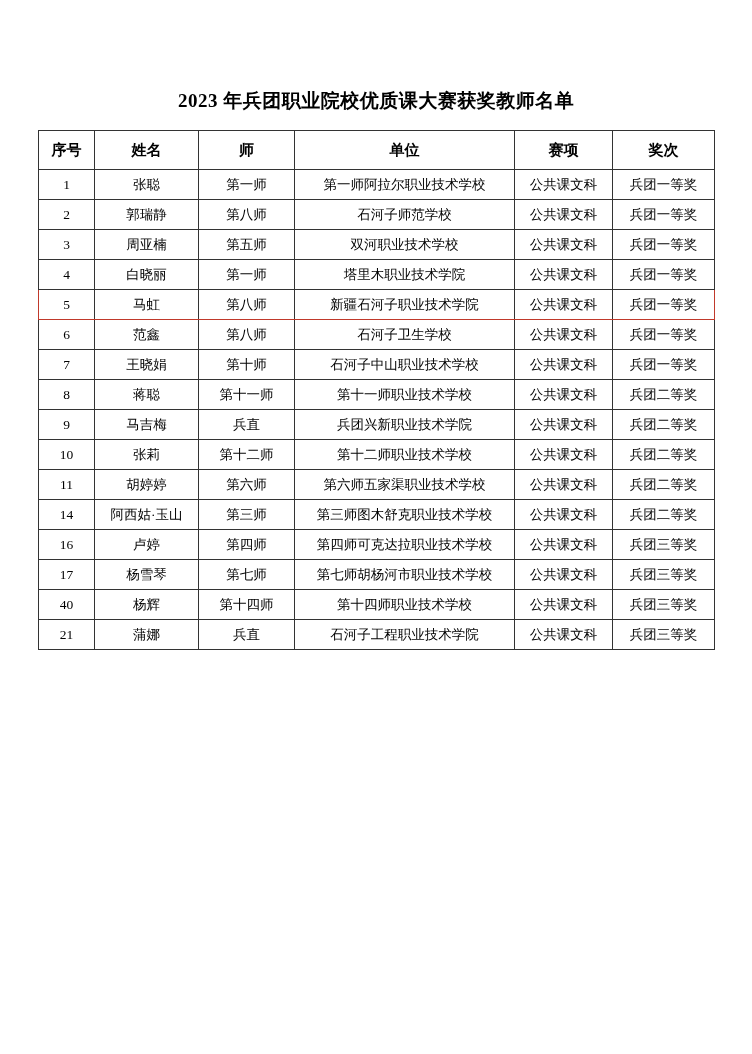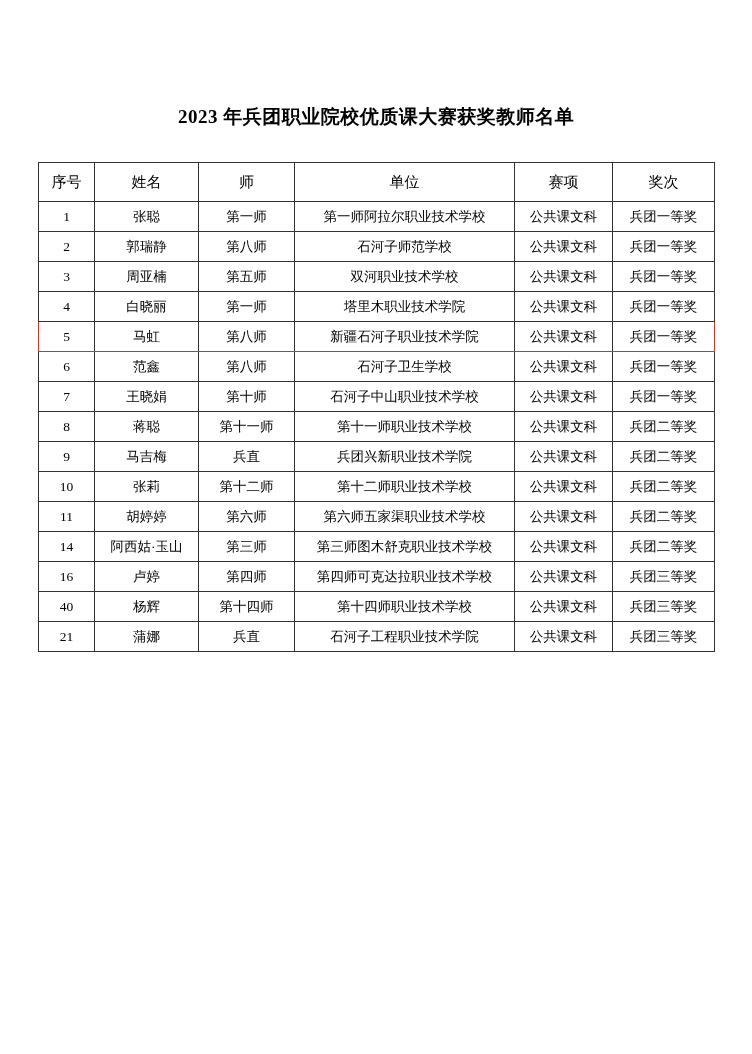--- a/index.html
+++ b/index.html
@@ -20,21 +20,21 @@
     height: 1054px;
     box-sizing: border-box;
     padding: 0;
     position: relative;
   }
   .doc-title {
     text-align: center;
     font-size: 19px;
     font-weight: bold;
     letter-spacing: 0.5px;
-    margin: 16px;
+    margin: 0;
     padding-top: 88px;
     padding-bottom: 16px;
     font-family: "Liberation Serif", "DejaVu Serif", serif;
   }
   .table-wrap {
     margin: 0 38px;
   }
   table.award-table {
     width: 676px;
     border-collapse: collapse;
@@ -45,21 +45,21 @@
   table.award-table td {
     border: 1px solid #333333;
     text-align: center;
     vertical-align: middle;
     height: 29px;
     padding: 0 2px;
     white-space: nowrap;
     overflow: hidden;
   }
   table.award-table thead th {
-    font-weight: normal;
+    font-weight: bold;
     height: 38px;
     font-size: 15px;
   }
   
   col.c-idx    { width: 56px; }
   col.c-name   { width: 104px; }
   col.c-div    { width: 96px; }
   col.c-unit   { width: 220px; }
   col.c-event  { width: 98px; }
   col.c-award  { width: 102px; }
@@ -201,20 +201,28 @@
           </tr>
           <tr>
             <td>16</td>
             <td>卢婷</td>
             <td>第四师</td>
             <td>第四师可克达拉职业技术学校</td>
             <td>公共课文科</td>
             <td>兵团三等奖</td>
           </tr>
           <tr>
+            <td>17</td>
+            <td>杨雪琴</td>
+            <td>第七师</td>
+            <td>第七师胡杨河市职业技术学校</td>
+            <td>公共课文科</td>
+            <td>兵团三等奖</td>
+          </tr>
+          <tr>
             <td>40</td>
             <td>杨辉</td>
             <td>第十四师</td>
             <td>第十四师职业技术学校</td>
             <td>公共课文科</td>
             <td>兵团三等奖</td>
           </tr>
           <tr>
             <td>21</td>
             <td>蒲娜</td>

